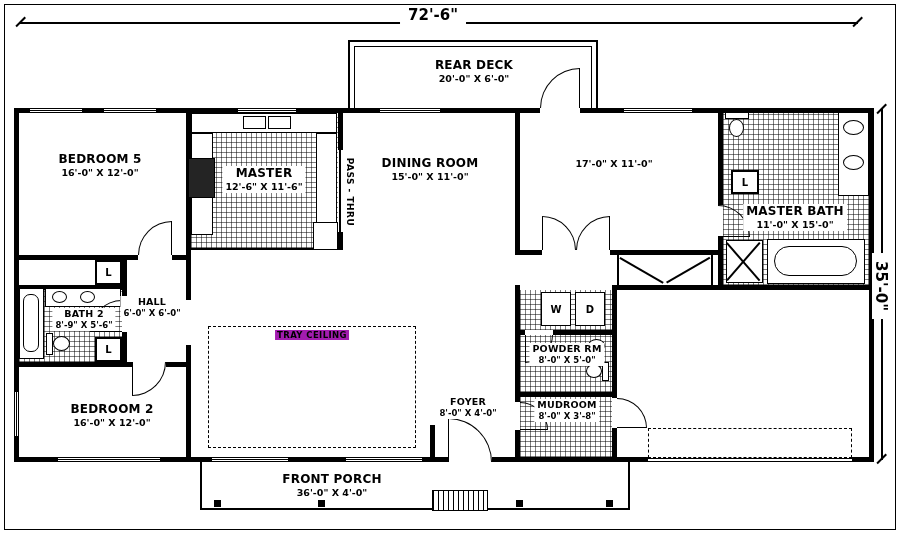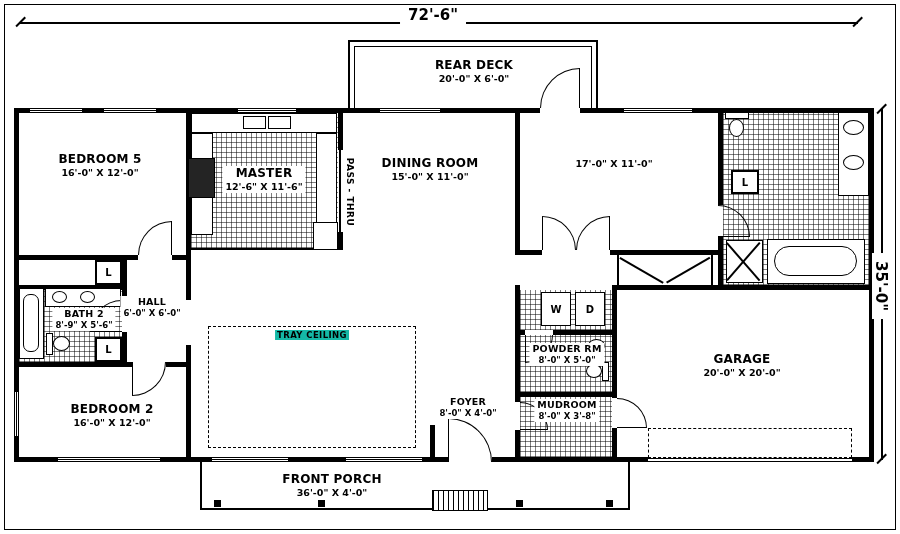--- a/index.html
+++ b/index.html
@@ -40,21 +40,21 @@
   .post{position:absolute;width:7px;height:7px;background:#000;z-index:9}
   .steps{position:absolute;z-index:9;border:1px solid #000;
          background:repeating-linear-gradient(90deg,#000 0 1.5px,#fff 1.5px 5px)}
   .lbl{position:absolute;z-index:30;transform:translateX(-50%);text-align:center;background:#fff;
        padding:0 3px;line-height:1.25;white-space:nowrap}
   .nm{font-weight:700;font-size:12px;letter-spacing:.2px}
   .dm{font-weight:700;font-size:9.5px}
   .sm .nm{font-size:9.5px}
   .sm .dm{font-size:8.5px}
   .xs{position:absolute;z-index:30;transform:translateX(-50%);font-weight:700;font-size:8.5px;
-      letter-spacing:.4px;background:#14b8a6;padding:0 2px;white-space:nowrap}
+      letter-spacing:.4px;background:#a21caf;padding:0 2px;white-space:nowrap}
   .vtext{position:absolute;z-index:30;font-weight:700;font-size:9px;letter-spacing:.5px;background:#fff;
          padding:0 2px;transform:translate(-50%,-50%) rotate(90deg);white-space:nowrap}
   .dimline{position:absolute;background:#000;z-index:6}
   .tick{position:absolute;width:13px;height:1.5px;background:#000;transform:rotate(-45deg);z-index:7}
   .dimtxt{position:absolute;z-index:30;transform:translateX(-50%);font-weight:700;font-size:15px;
           background:#fff;padding:0 8px;white-space:nowrap}
   .vdim{position:absolute;z-index:30;font-weight:700;font-size:15px;background:#fff;padding:0 8px;
         transform:translate(-50%,-50%) rotate(90deg);white-space:nowrap}
 </style>
 </head>
@@ -223,20 +223,24 @@
     <div class="dm">12'-6" X 11'-6"</div>
   </div>
   <div class="vtext" style="left:350px;top:192px">PASS - THRU</div>
   <div class="lbl" style="left:430px;top:156px">
     <div class="nm">DINING ROOM</div>
     <div class="dm">15'-0" X 11'-0"</div>
   </div>
   <div class="lbl" style="left:614px;top:158px">
     <div class="dm">17'-0" X 11'-0"</div>
   </div>
+  <div class="lbl" style="left:795px;top:204px">
+    <div class="nm">MASTER BATH</div>
+    <div class="dm">11'-0" X 15'-0"</div>
+  </div>
   <div class="lbl sm" style="left:84px;top:308px">
     <div class="nm">BATH 2</div>
     <div class="dm">8'-9" X 5'-6"</div>
   </div>
   <div class="lbl sm" style="left:152px;top:296px">
     <div class="nm">HALL</div>
     <div class="dm">6'-0" X 6'-0"</div>
   </div>
   <div class="xs" style="left:312px;top:330px">TRAY CEILING</div>
   <div class="lbl sm" style="left:468px;top:396px">
@@ -244,24 +248,20 @@
     <div class="dm">8'-0" X 4'-0"</div>
   </div>
   <div class="lbl sm" style="left:567px;top:343px">
     <div class="nm">POWDER RM</div>
     <div class="dm">8'-0" X 5'-0"</div>
   </div>
   <div class="lbl sm" style="left:567px;top:399px">
     <div class="nm">MUDROOM</div>
     <div class="dm">8'-0" X 3'-8"</div>
   </div>
-  <div class="lbl" style="left:742px;top:352px">
-    <div class="nm">GARAGE</div>
-    <div class="dm">20'-0" X 20'-0"</div>
-  </div>
   <div class="lbl" style="left:112px;top:402px">
     <div class="nm">BEDROOM 2</div>
     <div class="dm">16'-0" X 12'-0"</div>
   </div>
   <div class="lbl" style="left:332px;top:472px">
     <div class="nm">FRONT PORCH</div>
     <div class="dm">36'-0" X 4'-0"</div>
   </div>
 </div>
 

